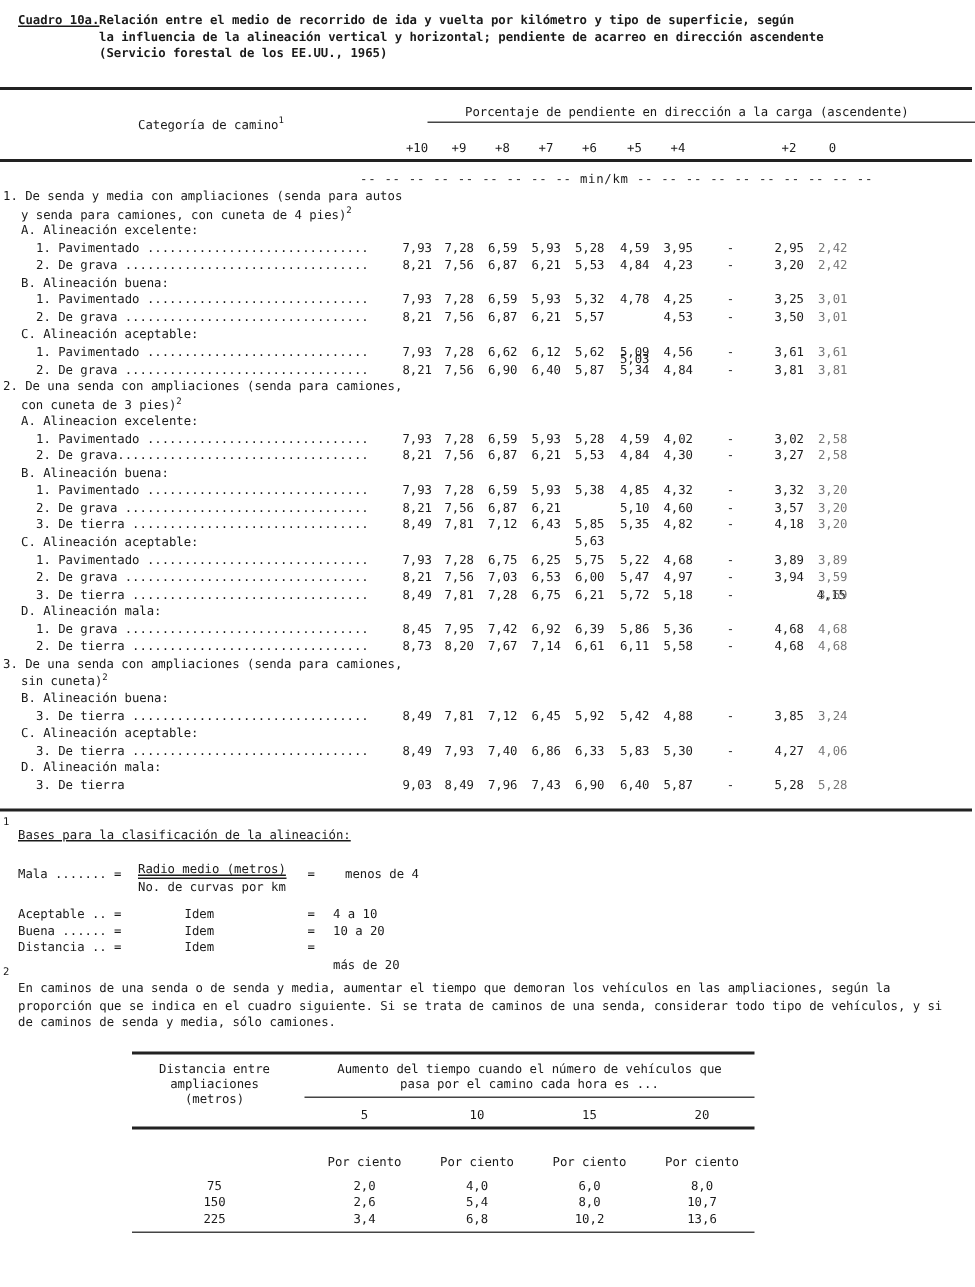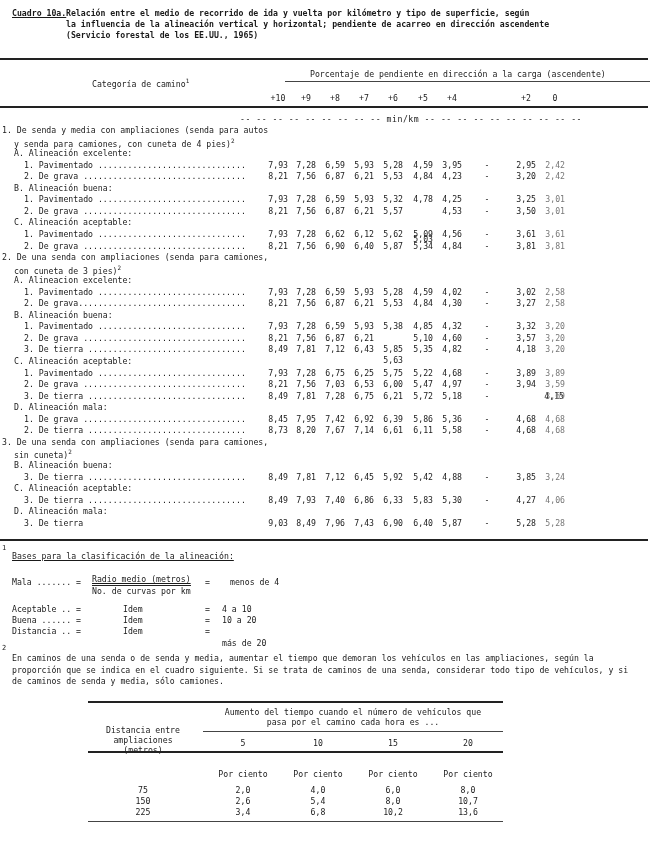--- a/index.html
+++ b/index.html
@@ -383,21 +383,21 @@
     <div class="abs" style="left: 123px; top: 626px;">Idem</div>
     <div class="abs" style="left: 205px; top: 626px;">=</div>
     <div class="abs" style="left: 222px; top: 626px; margin-top: 12px;">más de 20</div>
   </div>
 
 <div class="abs fn-mark" style="left:2px;top:644px;">2</div>
 <div class="abs fn2">En caminos de una senda o de senda y media,  aumentar el tiempo que demoran los vehículos en las ampliaciones, según la proporción que se indica en el cuadro siguiente.  Si se trata de caminos de una senda, considerar todo tipo de vehículos, y si de caminos de senda y media, sólo camiones.</div>
 
 <div class="abs t2">
   <div class="rule" style="top:0;left:0;width:415px;"></div>
-  <div class="h" style="left:0;top:24px;width:110px;line-height:10px;text-align:center;">
+  <div class="h" style="left:0;top:6px;width:110px;line-height:10px;text-align:center;">
     <div>Distancia entre</div>
     <div>ampliaciones</div>
     <div>(metros)</div>
   </div>
   <div class="h" style="left:115px;top:6px;width:300px;line-height:10px;">
     <div>Aumento del tiempo cuando el número de vehículos que</div>
     <div>pasa por el camino cada hora es ...</div>
   </div>
   <div class="rule thin" style="top:30px;left:115px;width:300px;"></div>
   <div id="t2cols">

